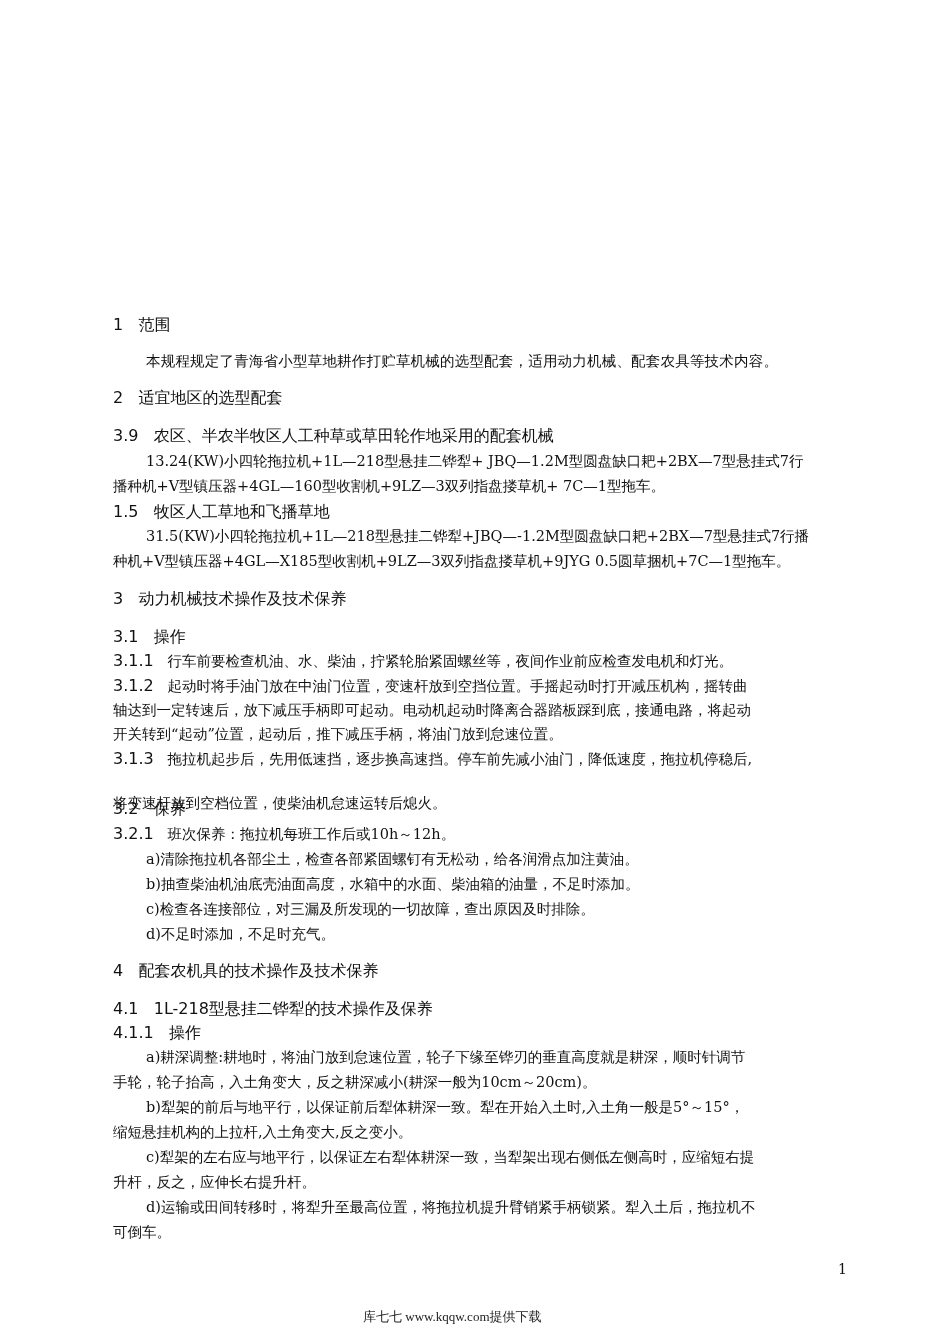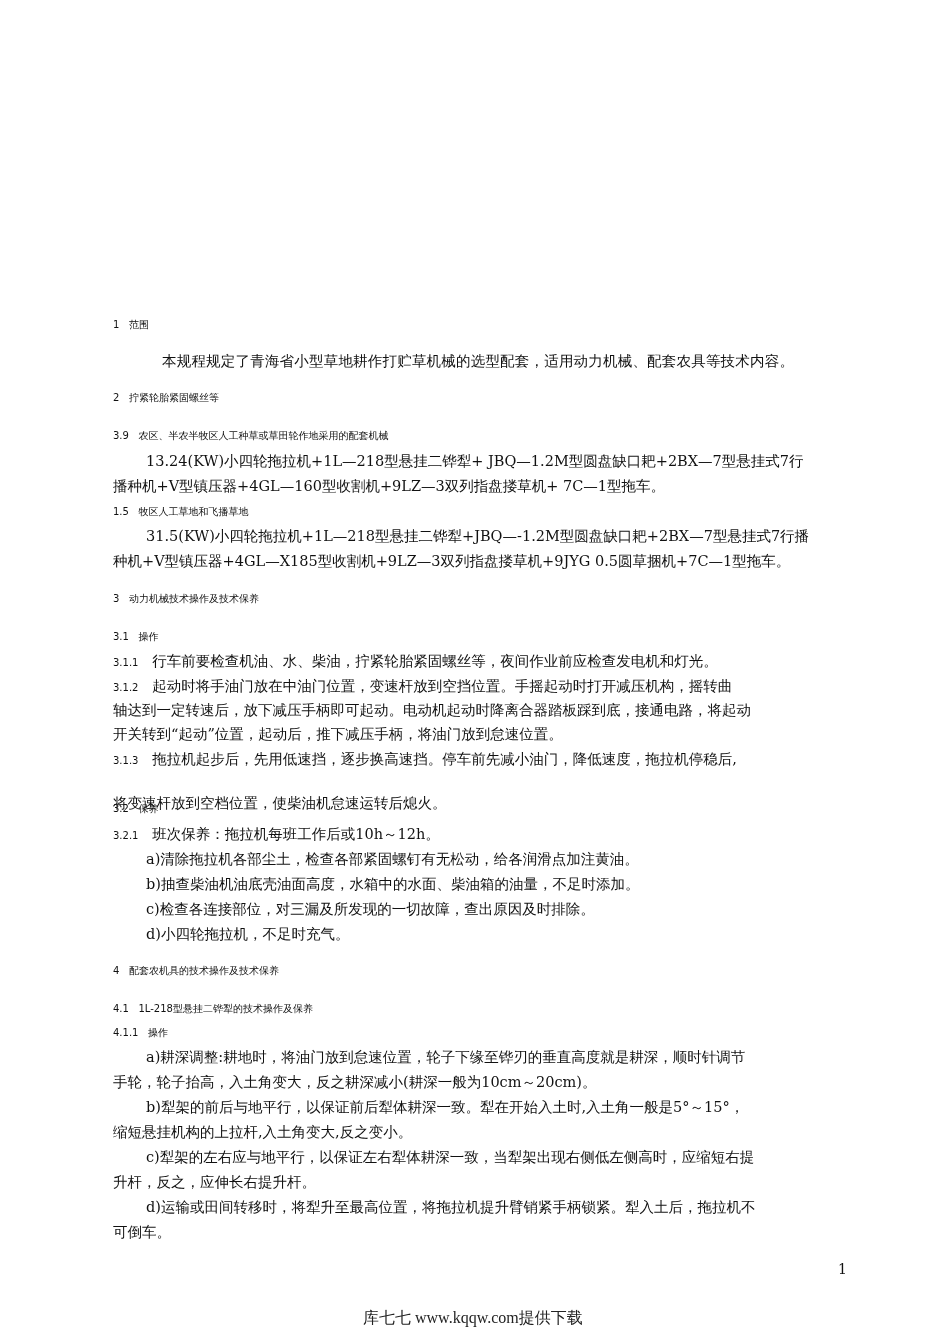--- a/index.html
+++ b/index.html
@@ -1,30 +1,30 @@
 <!DOCTYPE html>
 <html><head>
 <meta charset="utf-8">
 <style>
   html, body { margin:0; padding:0; background:#ffffff; }
   body { width:950px; height:1344px; position:relative; overflow:hidden;
          font-family: "DejaVu Serif", "Liberation Serif", serif; color:#111; }
   .ln { position:absolute; left:113px; font-size:14.5px; line-height:18px; white-space:nowrap; }
-  .h { font-family: "DejaVu Sans", "Liberation Sans", sans-serif; font-size:10px; }
-  .b { letter-spacing:0.2px;margin-left:16px; }
+  .h { font-family: "DejaVu Sans", "Liberation Sans", sans-serif; font-size:16px; }
+  .b { letter-spacing:0.2px; }
   .pg { position:absolute; left:838px; top:1261px; font-size:14px; }
-  .foot { position:absolute; left:363px; top:1308px; font-size:16px; color:#222; font-family:"Liberation Serif", serif;text-align:right; }
+  .foot { position:absolute; left:363px; top:1308px; font-size:13px; color:#222; font-family:"Liberation Serif", serif;text-align:right; }
 </style>
 </head>
 <body>
 
 <div>
   <div class="ln h" style="top:316px"><span>1</span>&nbsp;&nbsp;&nbsp;<span>范围</span></div>
   <div class="ln b" style="top:352px;left:146px">本规程规定了青海省小型草地耕作打贮草机械的选型配套，适用动力机械、配套农具等技术内容。</div>
-  <div class="ln h" style="top:389px"><span>2</span>&nbsp;&nbsp;&nbsp;<span>拧紧轮胎紧固螺丝等</span></div>
+  <div class="ln h" style="top:389px"><span>2</span>&nbsp;&nbsp;&nbsp;<span>适宜地区的选型配套</span></div>
 
   <div class="ln h" style="top:427px"><span>3.9</span>&nbsp;&nbsp;&nbsp;<span>农区、半农半牧区人工种草或草田轮作地采用的配套机械</span></div>
   <div class="ln" style="top:452px;left:146px">13.24(KW)小四轮拖拉机+1L—218型悬挂二铧犁+ JBQ—1.2M型圆盘缺口耙+2BX—7型悬挂式7行</div>
   <div class="ln" style="top:477px">播种机+V型镇压器+4GL—160型收割机+9LZ—3双列指盘搂草机+ 7C—1型拖车。</div>
 
   <div class="ln h" style="top:503px"><span>1.5</span>&nbsp;&nbsp;&nbsp;<span>牧区人工草地和飞播草地</span></div>
   <div class="ln" style="top:527px;left:146px">31.5(KW)小四轮拖拉机+1L—218型悬挂二铧犁+JBQ—-1.2M型圆盘缺口耙+2BX—7型悬挂式7行播</div>
   <div class="ln" style="top:552px">种机+V型镇压器+4GL—X185型收割机+9LZ—3双列指盘搂草机+9JYG 0.5圆草捆机+7C—1型拖车。</div>
 
   <div class="ln h" style="top:590px"><span>3</span>&nbsp;&nbsp;&nbsp;<span>动力机械技术操作及技术保养</span></div>
@@ -37,21 +37,21 @@
 
   <div class="ln" style="top:750px"><span class="h">3.1.3</span>&nbsp;&nbsp;&nbsp;<span>拖拉机起步后，先用低速挡，逐步换高速挡。停车前先减小油门，降低速度，拖拉机停稳后,</span></div>
   <div class="ln" style="top:794px">将变速杆放到空档位置，使柴油机怠速运转后熄火。</div>
 
   <div class="ln h" style="top:800px"><span>3.2</span>&nbsp;&nbsp;&nbsp;<span>保养</span></div>
   <div class="ln" style="top:825px"><span class="h">3.2.1</span>&nbsp;&nbsp;&nbsp;<span>班次保养：拖拉机每班工作后或10h～12h。</span></div>
 
   <div class="ln" style="top:850px;left:146px">a)清除拖拉机各部尘土，检查各部紧固螺钉有无松动，给各润滑点加注黄油。</div>
   <div class="ln" style="top:875px;left:146px">b)抽查柴油机油底壳油面高度，水箱中的水面、柴油箱的油量，不足时添加。</div>
   <div class="ln" style="top:900px;left:146px">c)检查各连接部位，对三漏及所发现的一切故障，查出原因及时排除。</div>
-  <div class="ln" style="top:925px;left:146px">d)小四轮拖拉机，不足时充气。</div>
+  <div class="ln" style="top:925px;left:146px">d)不足时添加，不足时充气。</div>
 
   <div class="ln h" style="top:962px"><span>4</span>&nbsp;&nbsp;&nbsp;<span>配套农机具的技术操作及技术保养</span></div>
   <div class="ln h" style="top:1000px"><span>4.1</span>&nbsp;&nbsp;&nbsp;<span>1L-218型悬挂二铧犁的技术操作及保养</span></div>
   <div class="ln h" style="top:1024px"><span>4.1.1</span>&nbsp;&nbsp;&nbsp;<span>操作</span></div>
 
   <div class="ln" style="top:1048px;left:146px">a)耕深调整:耕地时，将油门放到怠速位置，轮子下缘至铧刃的垂直高度就是耕深，顺时针调节</div>
   <div class="ln" style="top:1073px">手轮，轮子抬高，入土角变大，反之耕深减小(耕深一般为10cm～20cm)。</div>
   <div class="ln" style="top:1098px;left:146px">b)犁架的前后与地平行，以保证前后犁体耕深一致。犁在开始入土时,入土角一般是5°～15°，</div>
   <div class="ln" style="top:1123px">缩短悬挂机构的上拉杆,入土角变大,反之变小。</div>
   <div class="ln" style="top:1148px;left:146px">c)犁架的左右应与地平行，以保证左右犁体耕深一致，当犁架出现右侧低左侧高时，应缩短右提</div>

